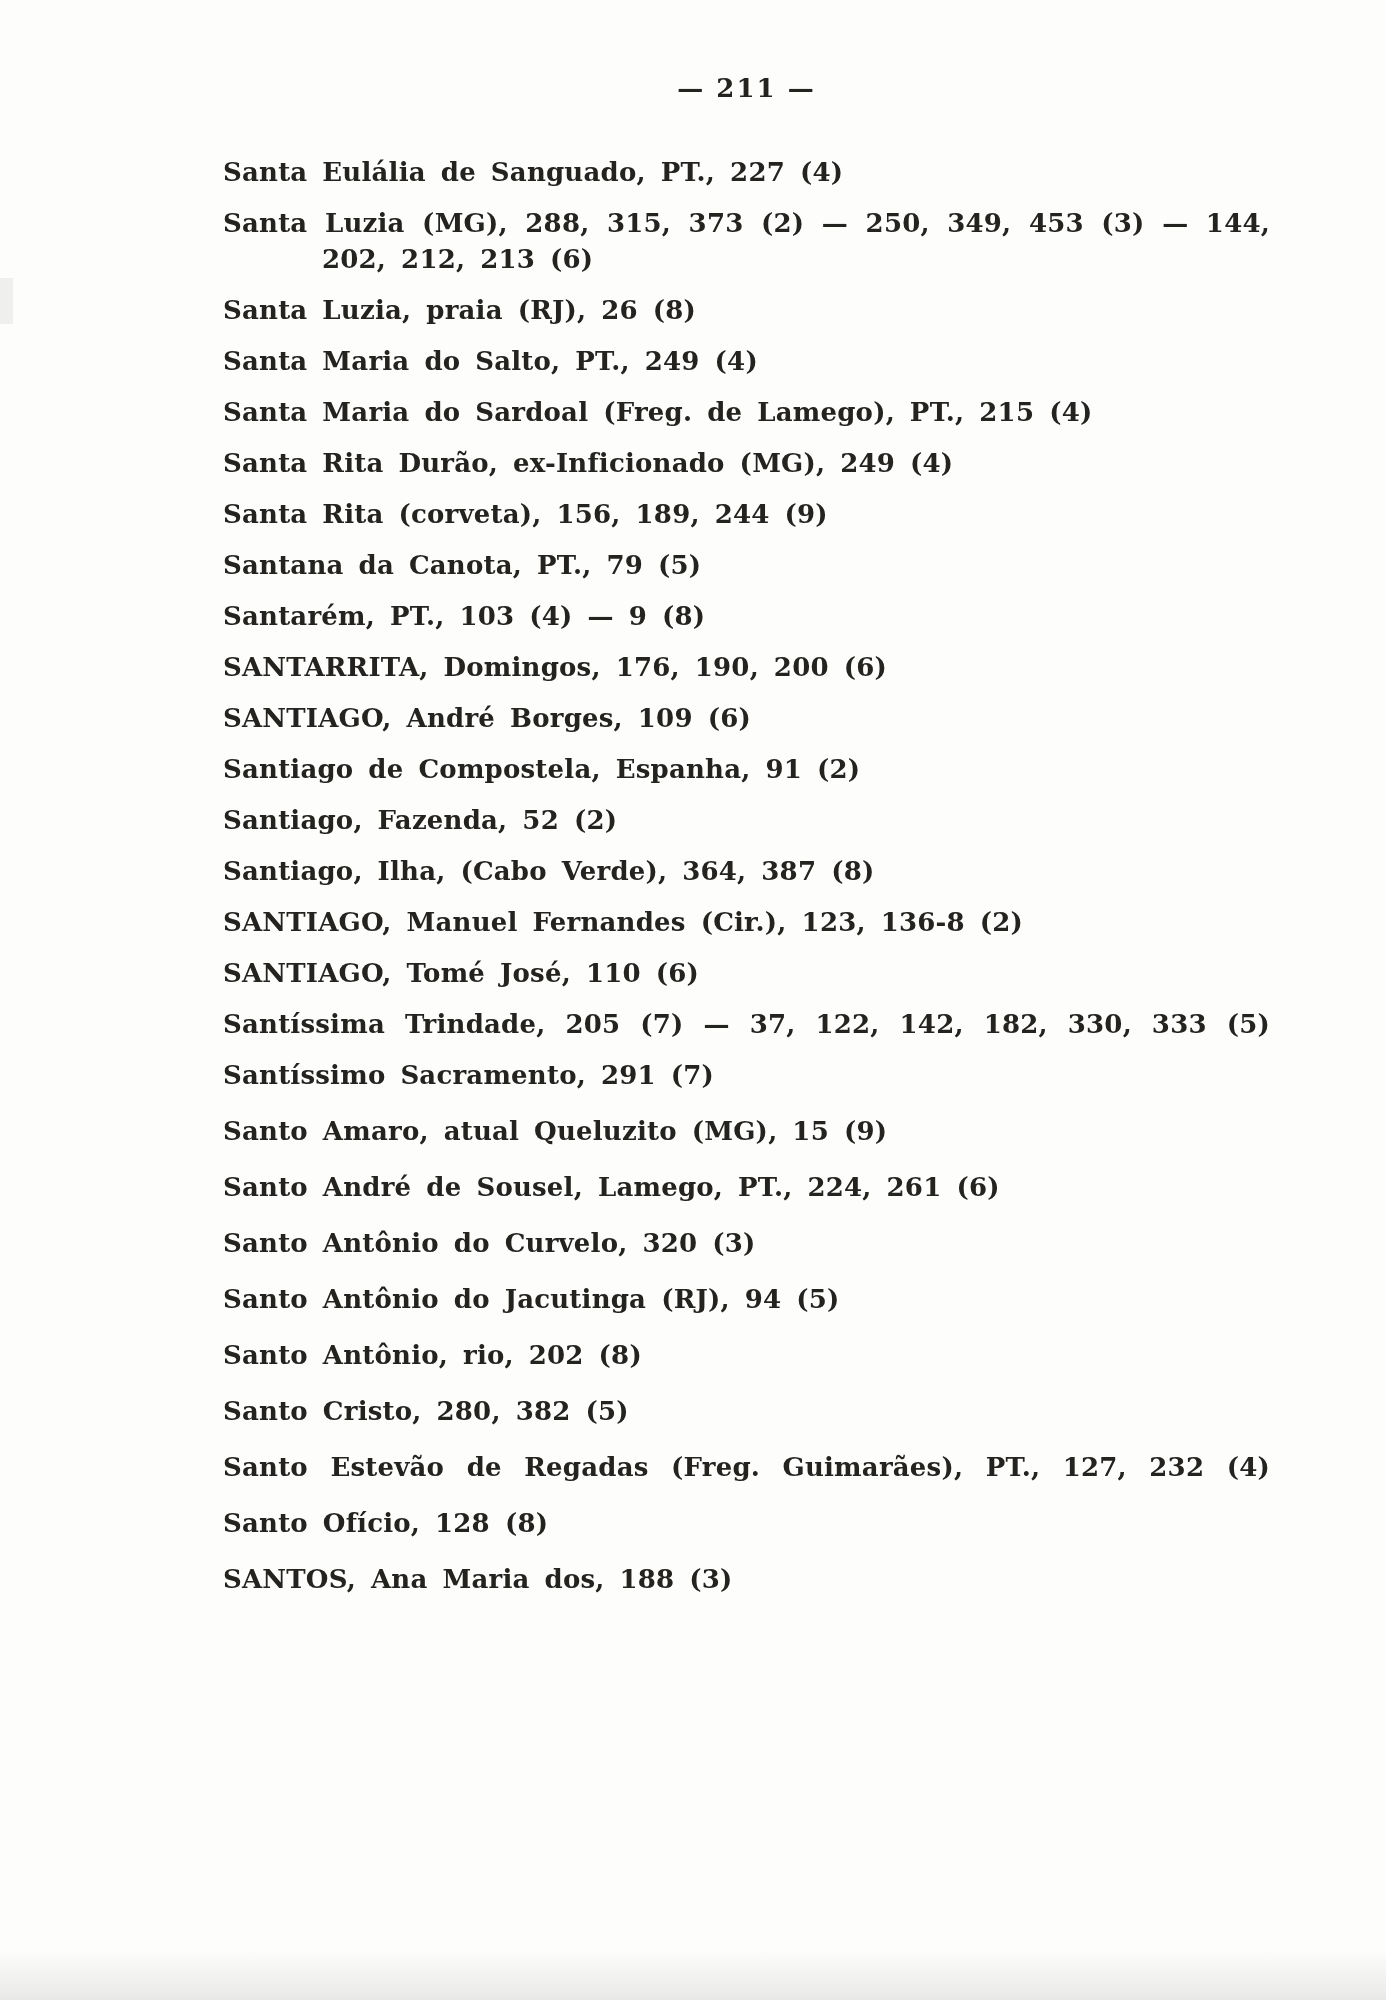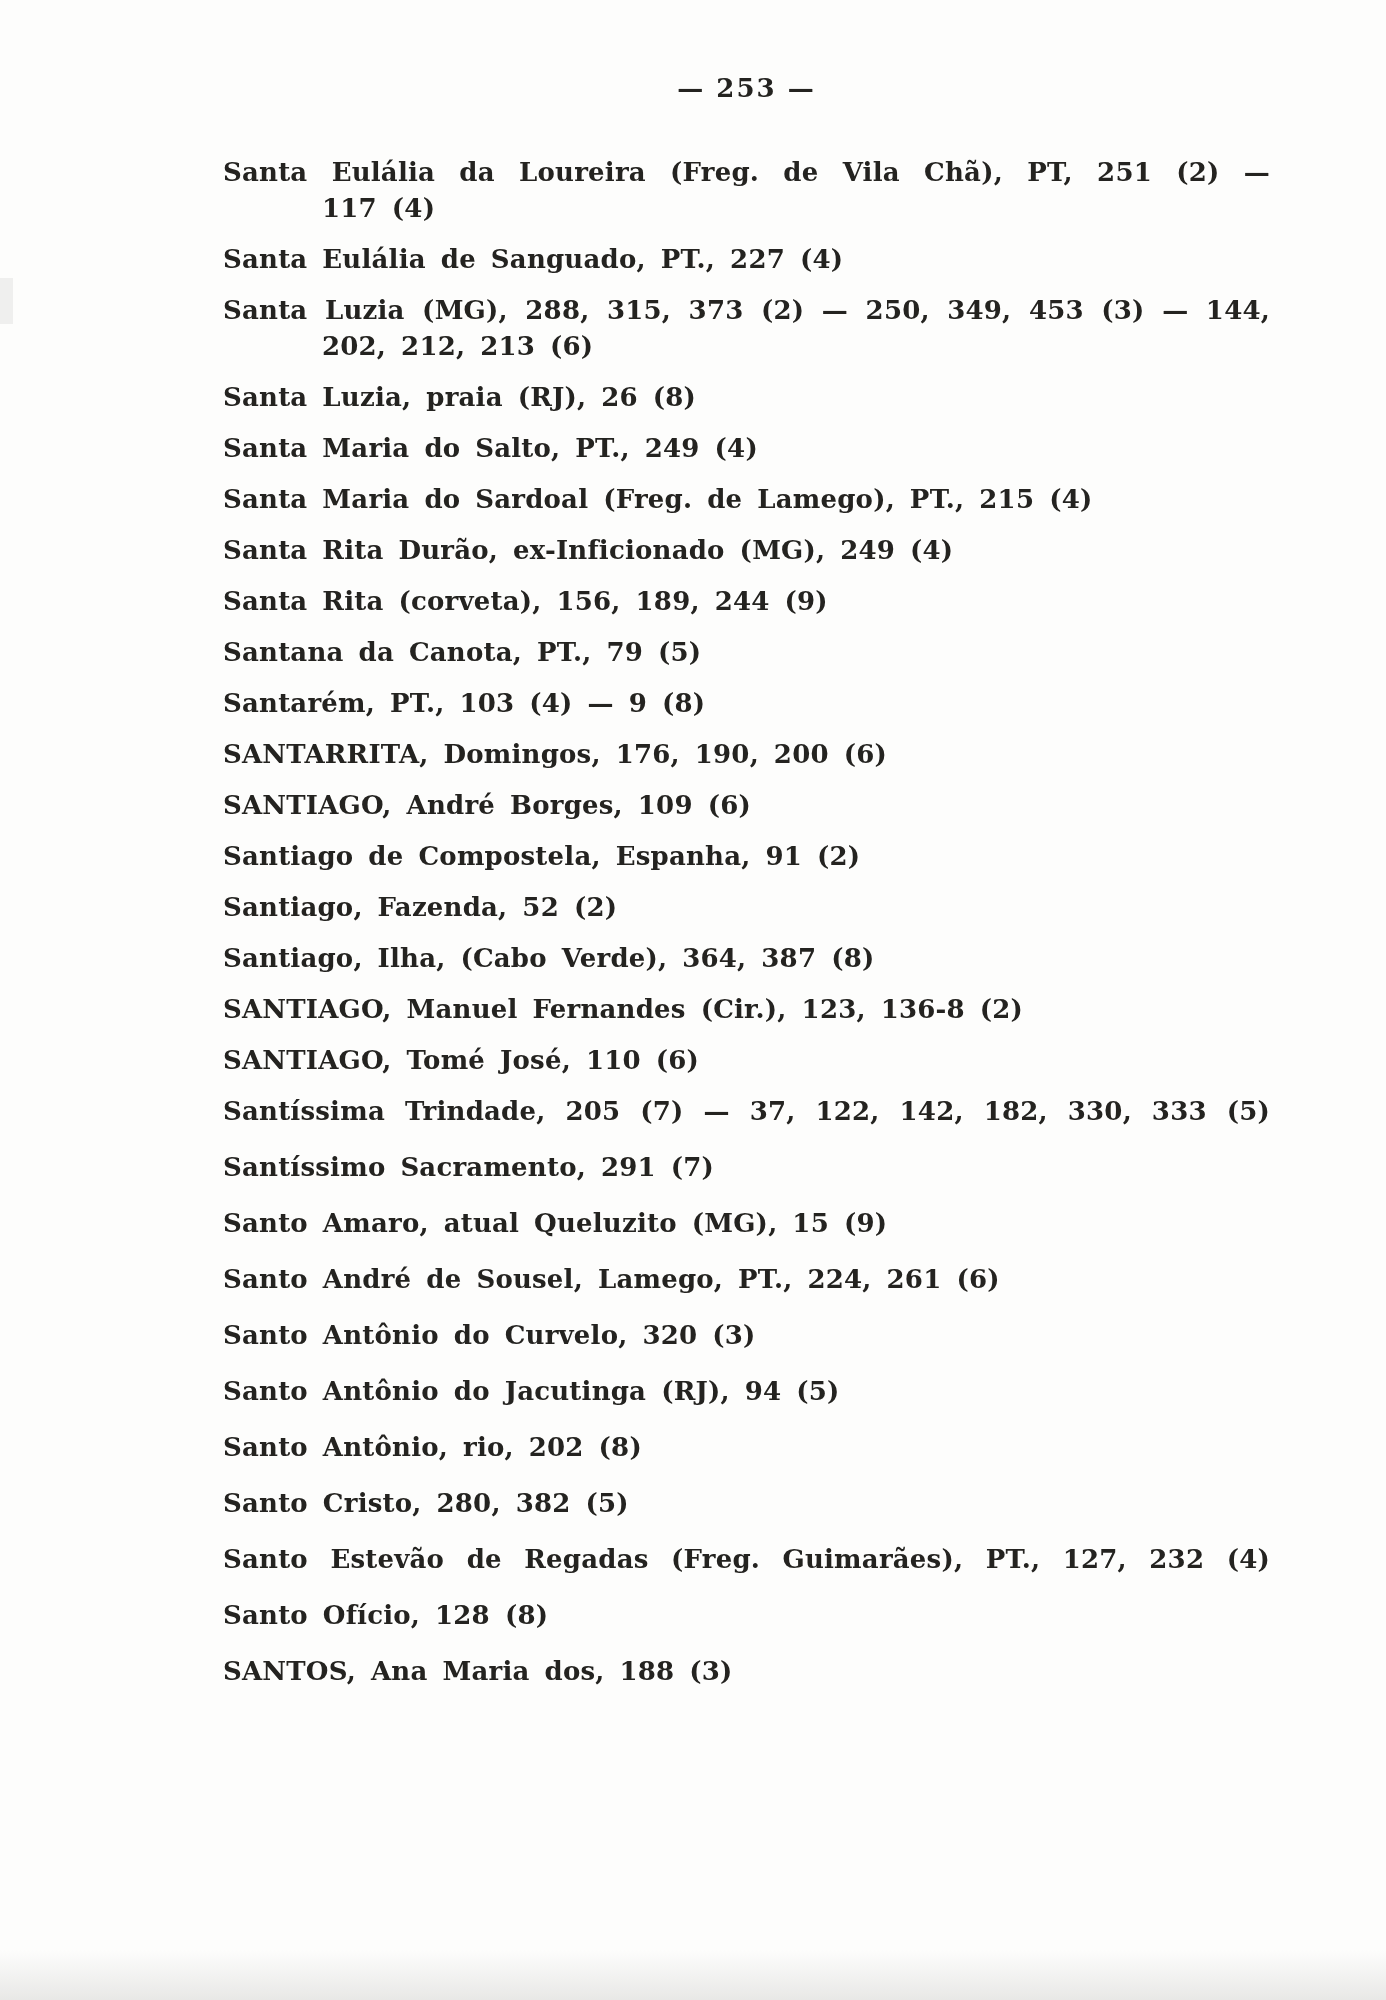--- a/index.html
+++ b/index.html
@@ -57,26 +57,22 @@
     width: 13px; height: 46px;
     background: #ebebea;
     opacity: 0.8;
   }
 </style>
 </head>
 <body>
 
 <div class="page">
   <div class="content">
-    <div class="page-number">— 253 —</div>
+    <div class="page-number">— 211 —</div>
     <div class="entries" id="entries">
-        <div class="entry">
-          <div class="line fill">Santa Eulália da Loureira (Freg. de Vila Chã), PT, 251 (2) —</div>
-          <div class="line wrap">117 (4)</div>
-        </div>
         <div class="entry">
           <div class="line">Santa Eulália de Sanguado, PT., 227 (4)</div>
         </div>
         <div class="entry">
           <div class="line fill">Santa Luzia (MG), 288, 315, 373 (2) — 250, 349, 453 (3) — 144,</div>
           <div class="line wrap">202, 212, 213 (6)</div>
         </div>
         <div class="entry">
           <div class="line">Santa Luzia, praia (RJ), 26 (8)</div>
         </div>

